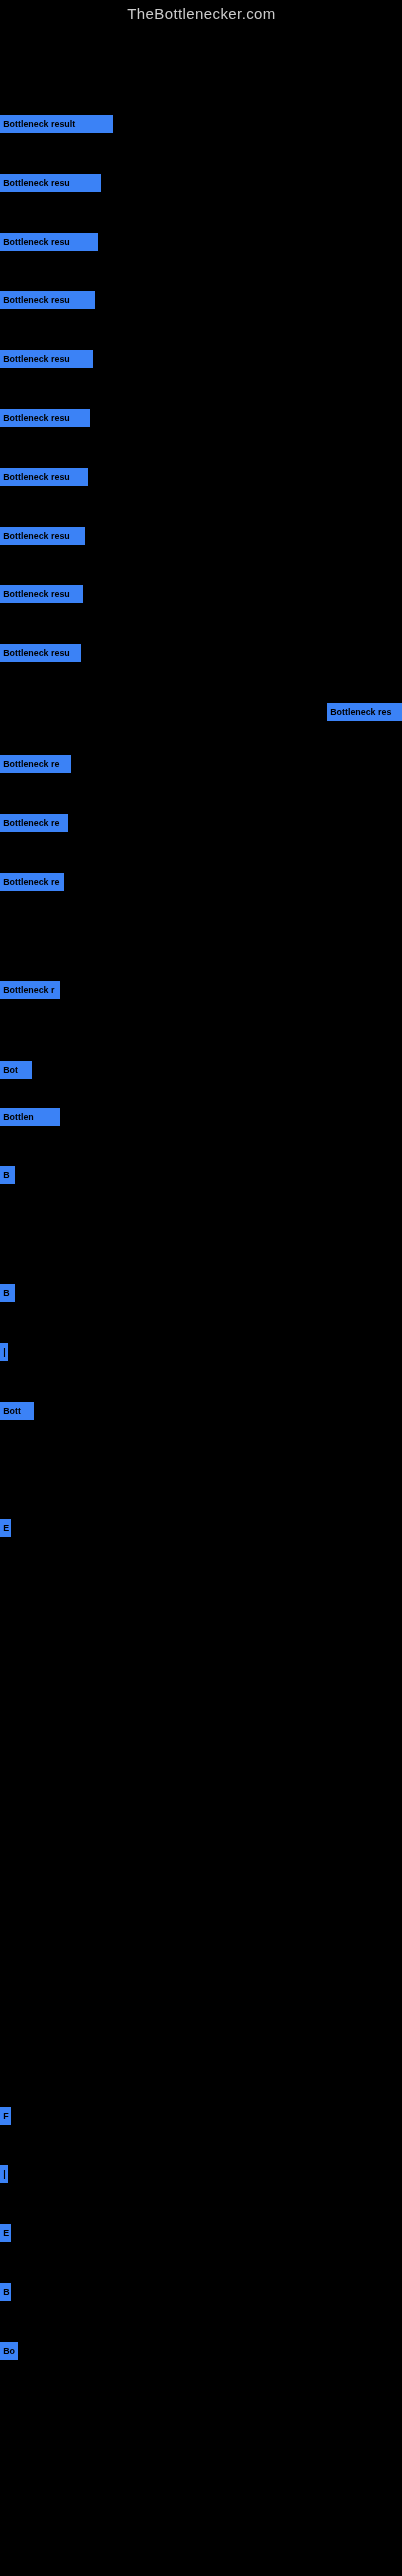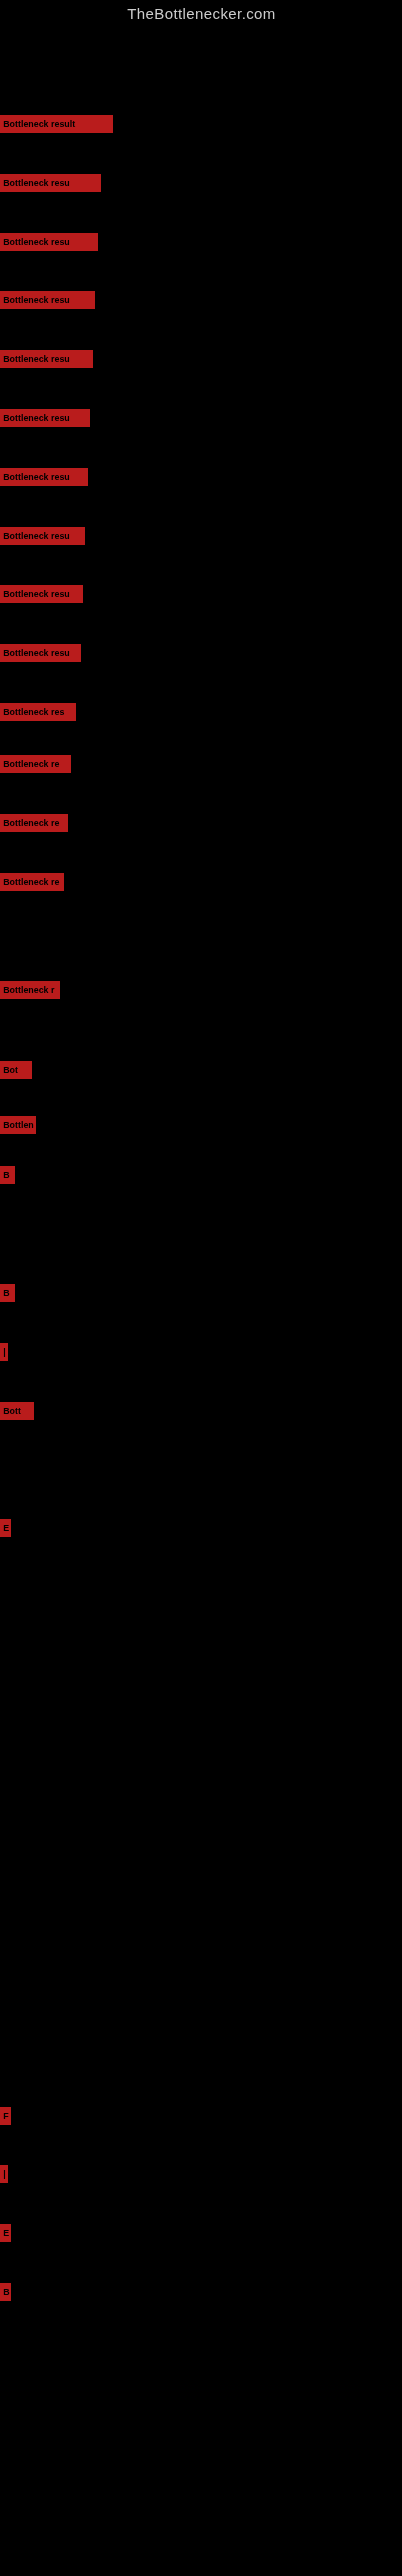--- a/index.html
+++ b/index.html
@@ -19,21 +19,21 @@
     }
     .bar-row {
       display: flex;
       align-items: center;
       margin-bottom: 0;
       position: absolute;
       left: 0;
       width: 100%;
     }
     .bar-label {
-      background: #b91c1c;
+      background: #3b82f6;
       color: #000;
       font-size: 8.9px;
       font-weight: bold;
       padding: 1.6px 3.2px;
       white-space: nowrap;
       overflow: hidden;
       display: inline-block;
       height: 17.7px;
       line-height: 14.5px;
     }
@@ -67,40 +67,40 @@
     </div>
     <div class="bar-row" style="top: 502px;">
       <span class="bar-label" style="width: 85px;">Bottleneck resu</span>
     </div>
     <div class="bar-row" style="top: 560px;">
       <span class="bar-label" style="width: 83px;">Bottleneck resu</span>
     </div>
     <div class="bar-row" style="top: 619px;">
       <span class="bar-label" style="width: 81px;">Bottleneck resu</span>
     </div>
-    <div class="bar-row" style="top: 678px;">
+    <div class="bar-row" style="top: 678px; justify-content: flex-end;">
       <span class="bar-label" style="width: 76px;">Bottleneck res</span>
     </div>
     <div class="bar-row" style="top: 730px;">
       <span class="bar-label" style="width: 71px;">Bottleneck re</span>
     </div>
     <div class="bar-row" style="top: 789px;">
       <span class="bar-label" style="width: 68px;">Bottleneck re</span>
     </div>
     <div class="bar-row" style="top: 848px;">
       <span class="bar-label" style="width: 64px;">Bottleneck re</span>
     </div>
     <div class="bar-row" style="top: 956px;">
       <span class="bar-label" style="width: 60px;">Bottleneck r</span>
     </div>
     <div class="bar-row" style="top: 1024px; margin-top: 12px;">
       <span class="bar-label" style="width: 32px;">Bot</span>
     </div>
     <div class="bar-row" style="top: 1083px;">
-      <span class="bar-label" style="width: 36px; margin-top: 8px;">Bottlen</span>
+      <span class="bar-label" style="width: 60px;">Bottlen</span>
     </div>
     <div class="bar-row" style="top: 1141px;">
       <span class="bar-label" style="width: 14.5px;">B</span>
     </div>
     <div class="bar-row" style="top: 1259px;">
       <span class="bar-label" style="width: 14.5px;">B</span>
     </div>
     <div class="bar-row" style="top: 1318px;">
       <span class="bar-label" style="width: 8px;">|</span>
     </div>
@@ -115,14 +115,17 @@
     </div>
     <div class="bar-row" style="top: 2140px;">
       <span class="bar-label" style="width: 8px;">|</span>
     </div>
     <div class="bar-row" style="top: 2199px;">
       <span class="bar-label" style="width: 11.3px;">E</span>
     </div>
     <div class="bar-row" style="top: 2258px;">
       <span class="bar-label" style="width: 11.3px;">B</span>
     </div>
+    <div class="bar-row" style="top: 2317px;">
+      <span class="bar-label" style="width: 17.7px;">Bo</span>
+    </div>
   </div>
 
 
 </body></html>

